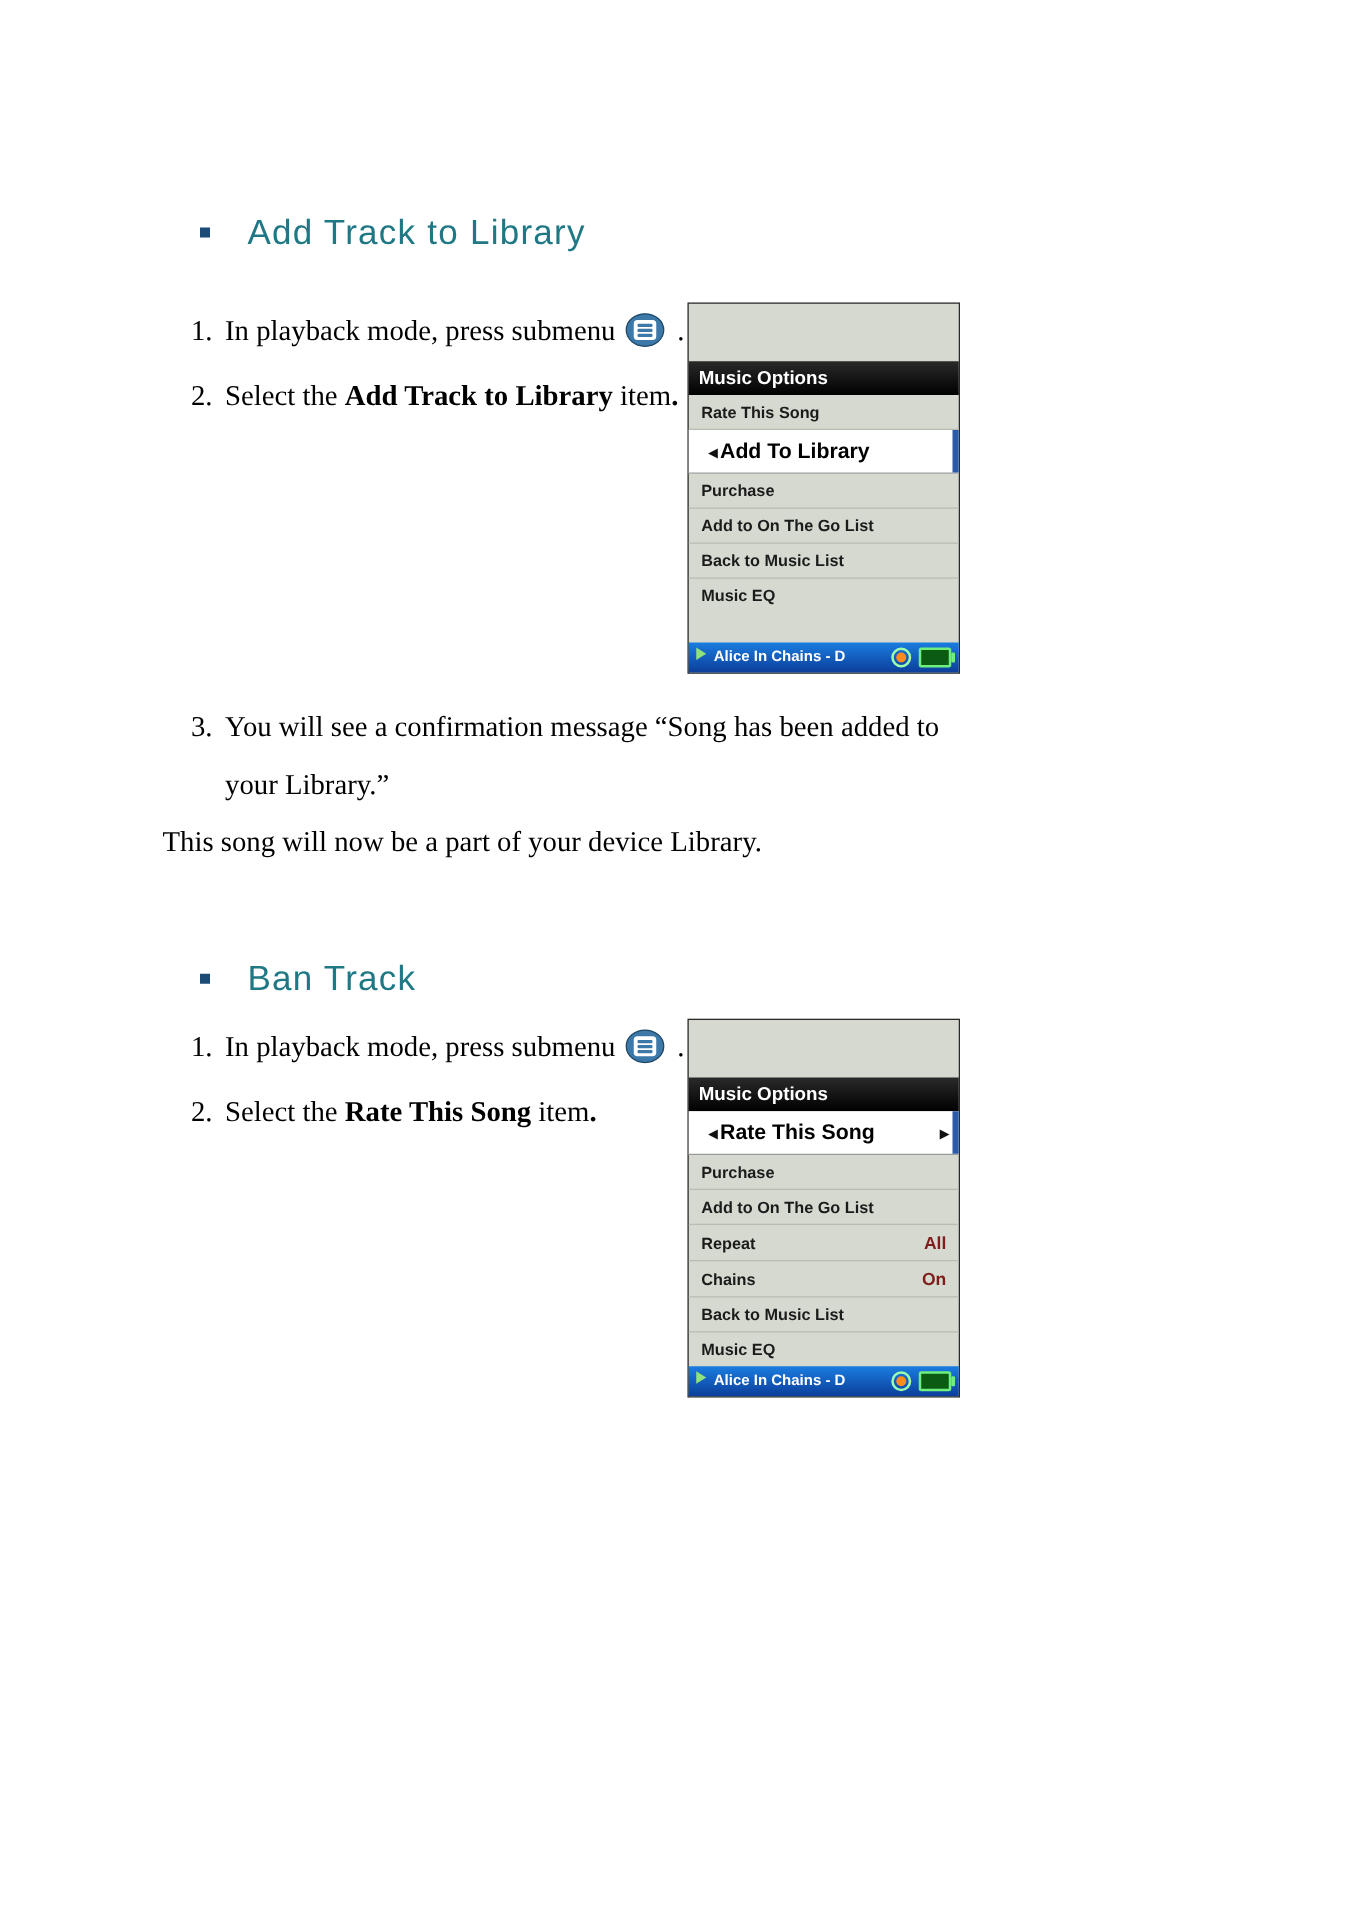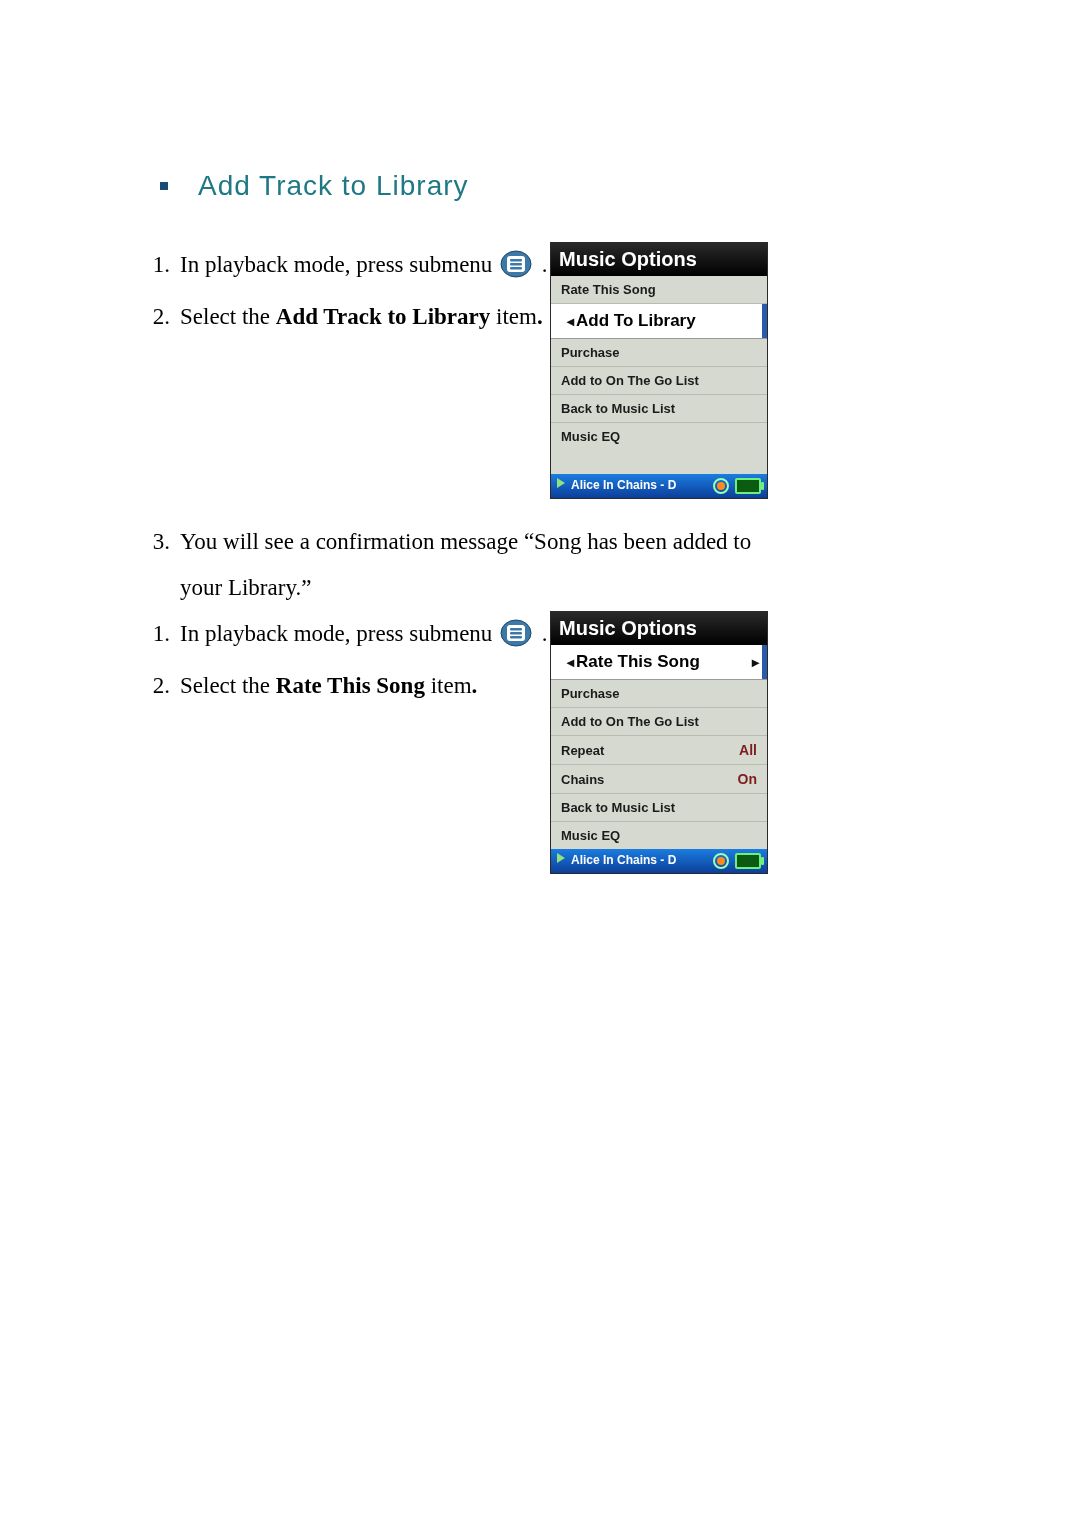--- a/index.html
+++ b/index.html
@@ -88,22 +88,23 @@
     width: 218px;
     border: 1px solid #2a2a2a;
     box-sizing: border-box;
     font-family: Arial, Helvetica, sans-serif;
     background: #d5d9cf;
   }
   .dev-header {
     background: linear-gradient(#2a2a2a, #000000);
     color: #ffffff;
     font-weight: bold;
-    font-size: 20px;
+    font-size: 15px;
     padding: 5px 8px;
+    margin-top: 46px;
   }
   .dev-item {
     font-size: 13px;
     font-weight: bold;
     color: #1b1b1b;
     padding: 6px 10px;
     border-bottom: 1px solid #b9bcb2;
     display: flex;
     align-items: center;
     justify-content: space-between;
@@ -247,21 +248,26 @@
         </div>
       </div>
     </div>
   </div>
 
   <ol class="steps" start="3" style="counter-reset: step 2;">
     <li>
       <span>You will see a confirmation message “Song has been added to your Library.”</span>
     </li>
   </ol>
-
+  <p class="bodytext">This song will now be a part of your device Library.</p>
+
+  <div class="section-hd" style="margin-top:70px;margin-bottom:16px">
+    <span class="sq-bullet"></span>
+    <h2>Ban Track</h2>
+  </div>
 
   <div class="content-row">
     <div class="text-col">
       <ol class="steps">
         <li>
           <span>In playback mode, press submenu </span>
           <span class="submenu-icon">
             <svg width="32" height="28">
                 <use href="#submenu-icon-g"></use>
               </svg>

